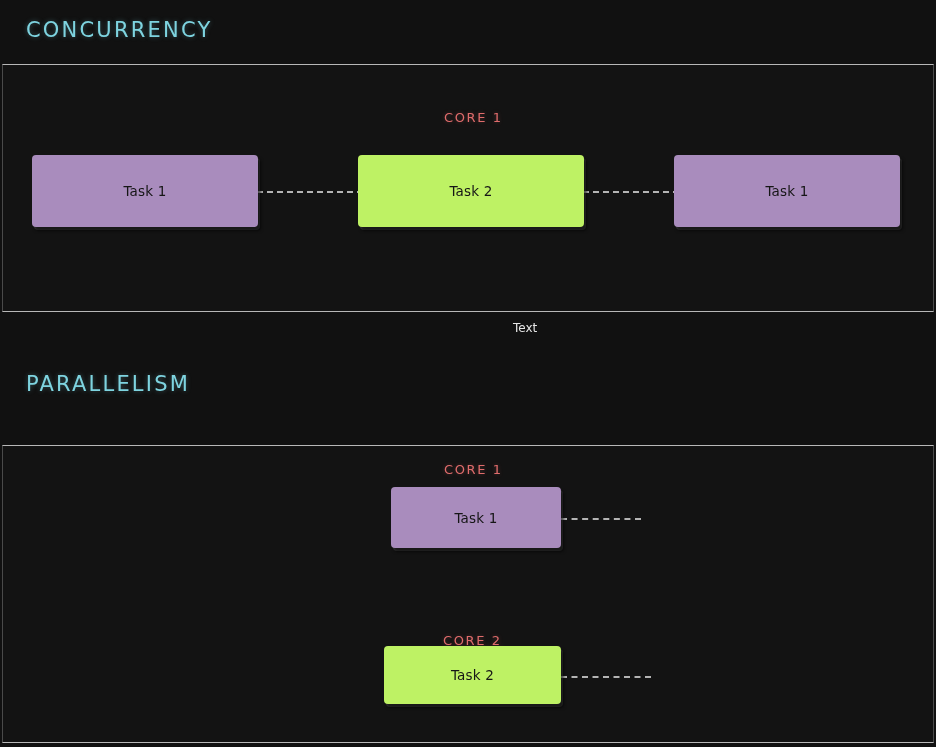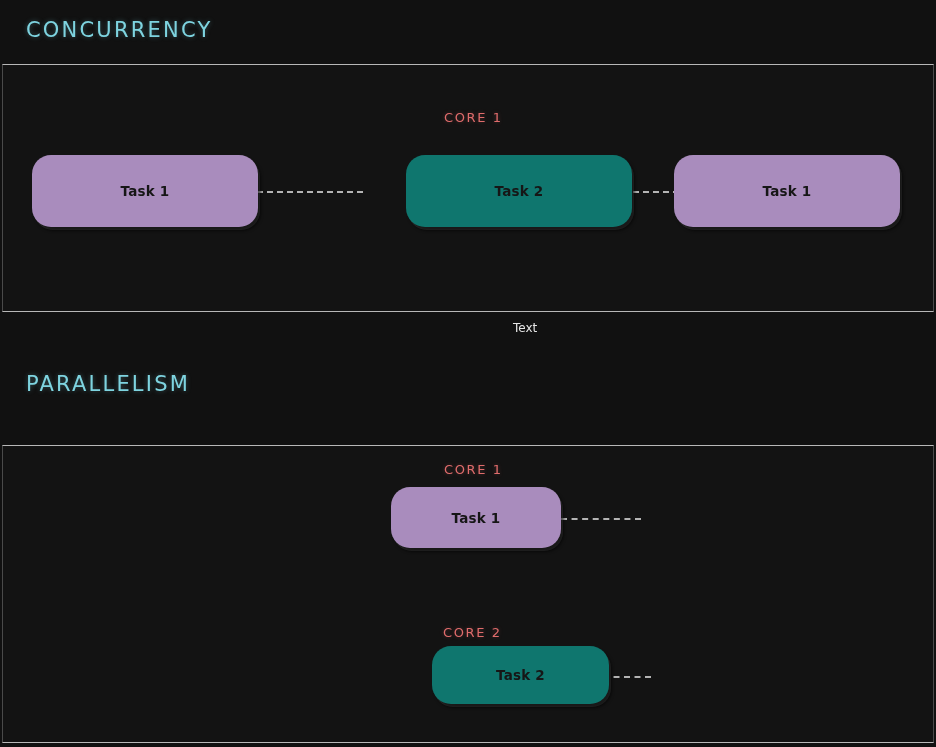--- a/index.html
+++ b/index.html
@@ -65,35 +65,35 @@
     font-size: 13px;
     font-weight: 400;
     letter-spacing: 1.6px;
     text-shadow: 0 0 4px rgba(224,108,108,0.3);
     white-space: nowrap;
   }
 
   
   .task-box {
     position: absolute;
-    border-radius: 19px;
+    border-radius: 4px;
     box-sizing: border-box;
     display: flex;
     align-items: center;
     justify-content: center;
     color: #161616;
     font-family: "DejaVu Sans", "Liberation Sans", sans-serif;
     font-size: 13.5px;
-    font-weight: bold;
+    font-weight: normal;
     letter-spacing: 0.2px;
     box-shadow: 3px 4px 3px rgba(0,0,0,0.55),
                 2px 3px 0 rgba(150,150,150,0.28);
   }
   .task-purple { background: #a98cbd; }
-  .task-blue   { background: #0f766e; margin-left: 48px; }
+  .task-blue   { background: #bef264; }
 
   
   .dash-line {
     position: absolute;
     height: 0;
     border-top: 2px dashed #b4b4b4;
   }
 
   
   #free-text {
@@ -137,20 +137,20 @@
 <div class="panel" id="panel-parallelism">
 
   <div class="core-label" style="left: 441px; top: 16px;">CORE 1</div>
 
   <div class="dash-line" style="left: 558px; top: 72px; width: 80px;"></div>
 
   <div class="task-box task-purple" style="left: 388px; top: 41px; width: 170px; height: 61px;">
     <span>Task 1</span>
   </div>
 
-  <div class="core-label" style="left: 440px; top: 179px;">CORE 2</div>
+  <div class="core-label" style="left: 440px; top: 187px; text-decoration: underline;">CORE 2</div>
 
   <div class="dash-line" style="left: 558px; top: 230px; width: 90px;"></div>
 
   <div class="task-box task-blue" style="left: 381px; top: 200px; width: 177px; height: 58px;">
     <span>Task 2</span>
   </div>
 </div>
 
 </body></html>

